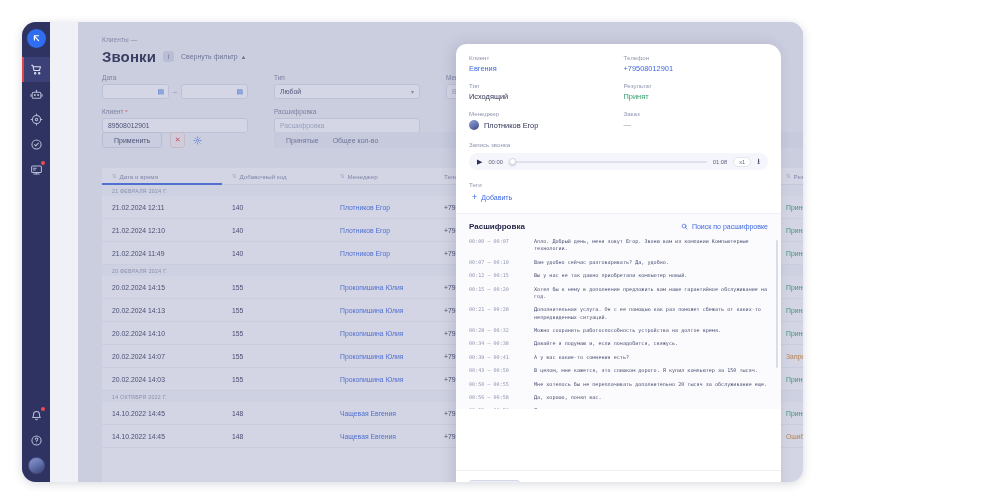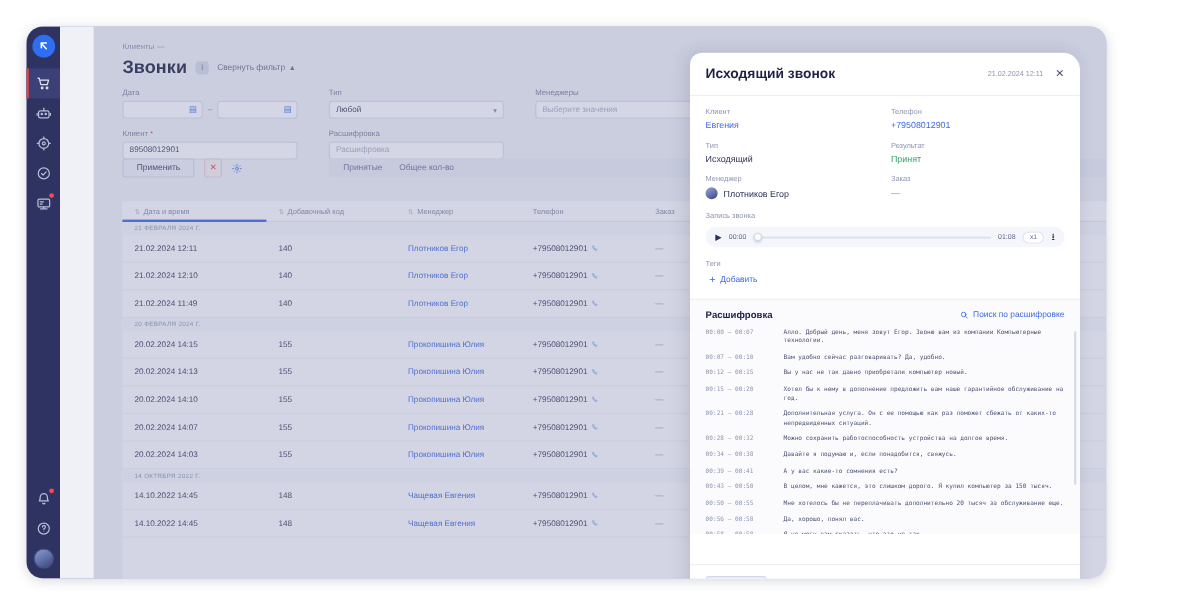--- a/index.html
+++ b/index.html
@@ -11,21 +11,21 @@
   }
   #root {
     position: relative;
     width: 1000px; height: 504px;
     background: #ffffff;
   }
   
   .app-window {
     position: absolute;
     left: 22px; top: 22px;
-    width: 900px; height: 460px;
+    width: 781px; height: 460px;
     background: #aeb2cd;
     border-radius: 14px;
     overflow: hidden;
     box-shadow: 0 2px 10px rgba(40,44,80,.18);
     text-decoration: underline;
   }
   
   .rail {
     position: absolute; left: 0; top: 0;
     width: 28px; height: 460px;
@@ -611,25 +611,20 @@
               <span>Исходящий</span>
               <span class="cell-warn">Ошибка</span>
             </div>
           </div>
       </div>
 
       <div class="scrim"></div>
     </div>
 
     <div class="detail">
-      <div class="detail-head">
-        <span class="detail-title">Исходящий звонок</span>
-        <span class="detail-time">21.02.2024 12:11</span>
-        <span class="detail-close">✕</span>
-      </div>
 
       <div class="detail-body">
         <div class="meta-grid">
           <div>
             <div class="meta-label">Клиент</div>
             <div class="meta-val link">Евгения</div>
           </div>
           <div>
             <div class="meta-label">Телефон</div>
             <div class="meta-val link">+79508012901</div>

